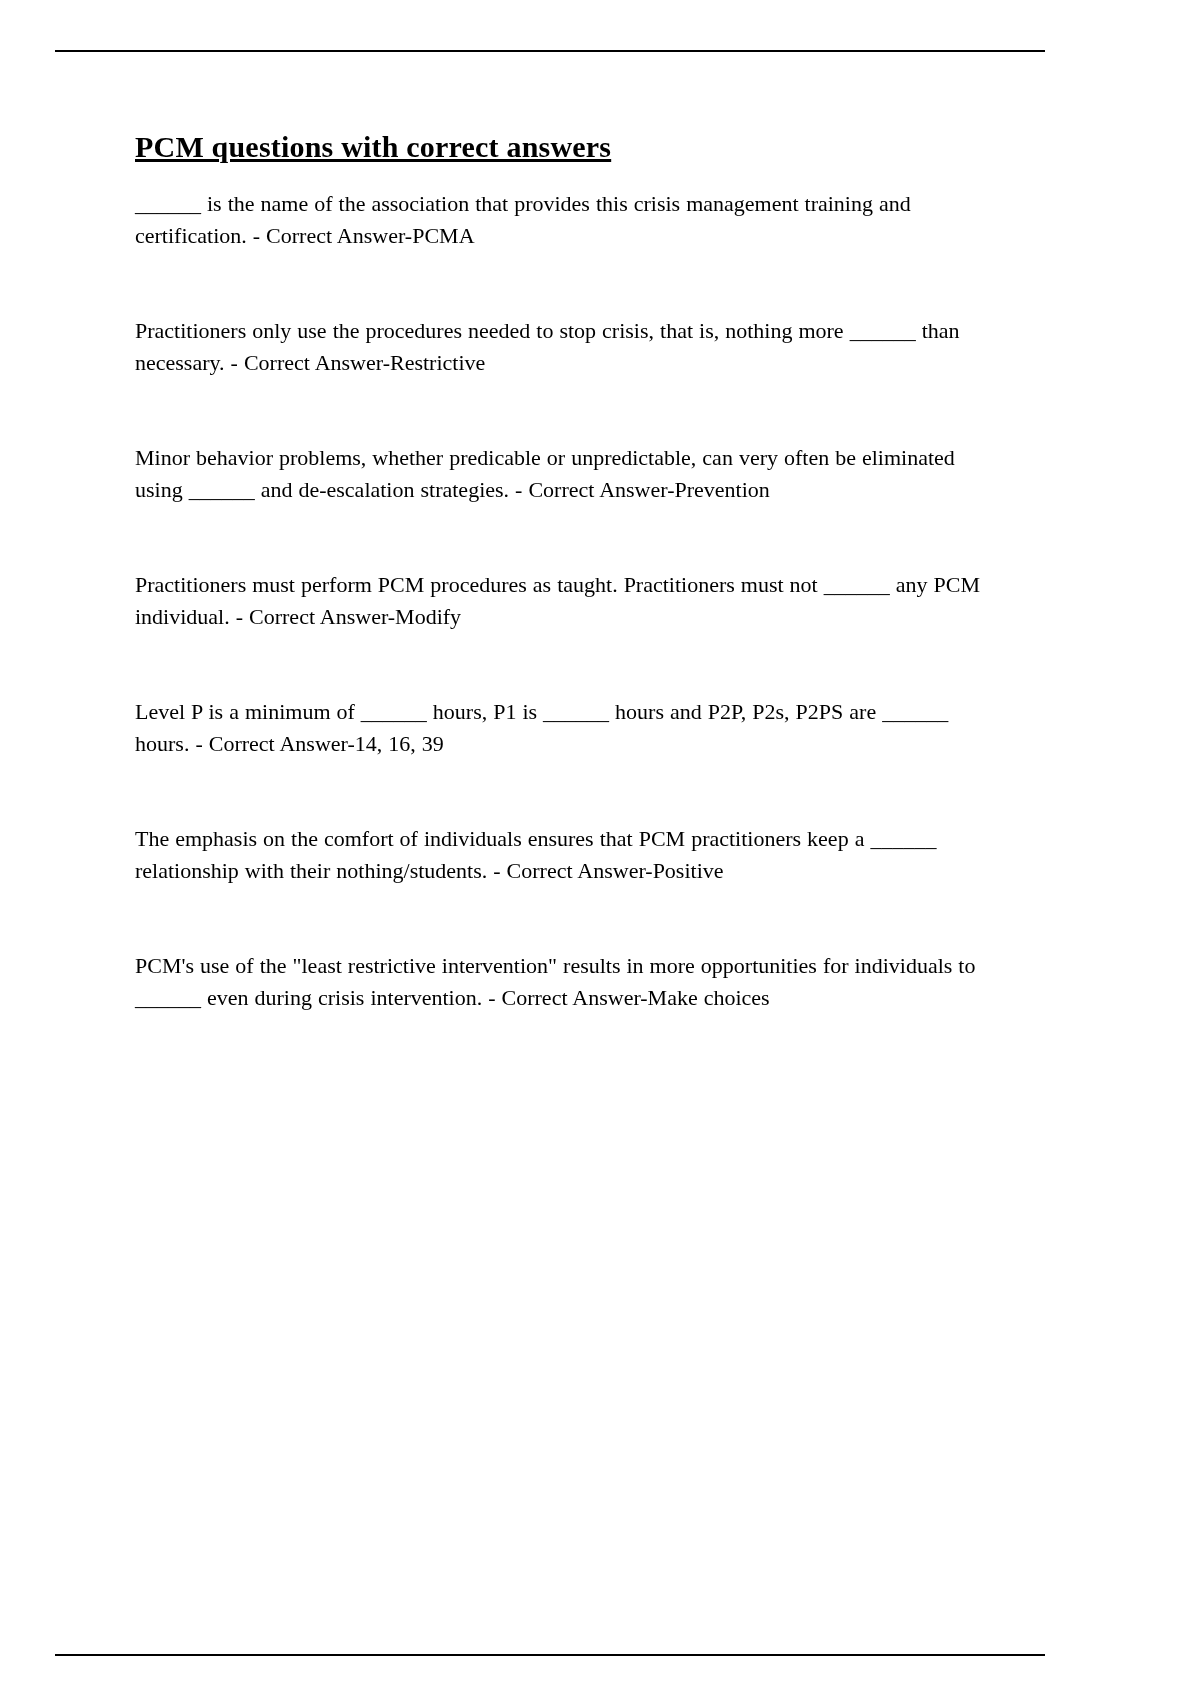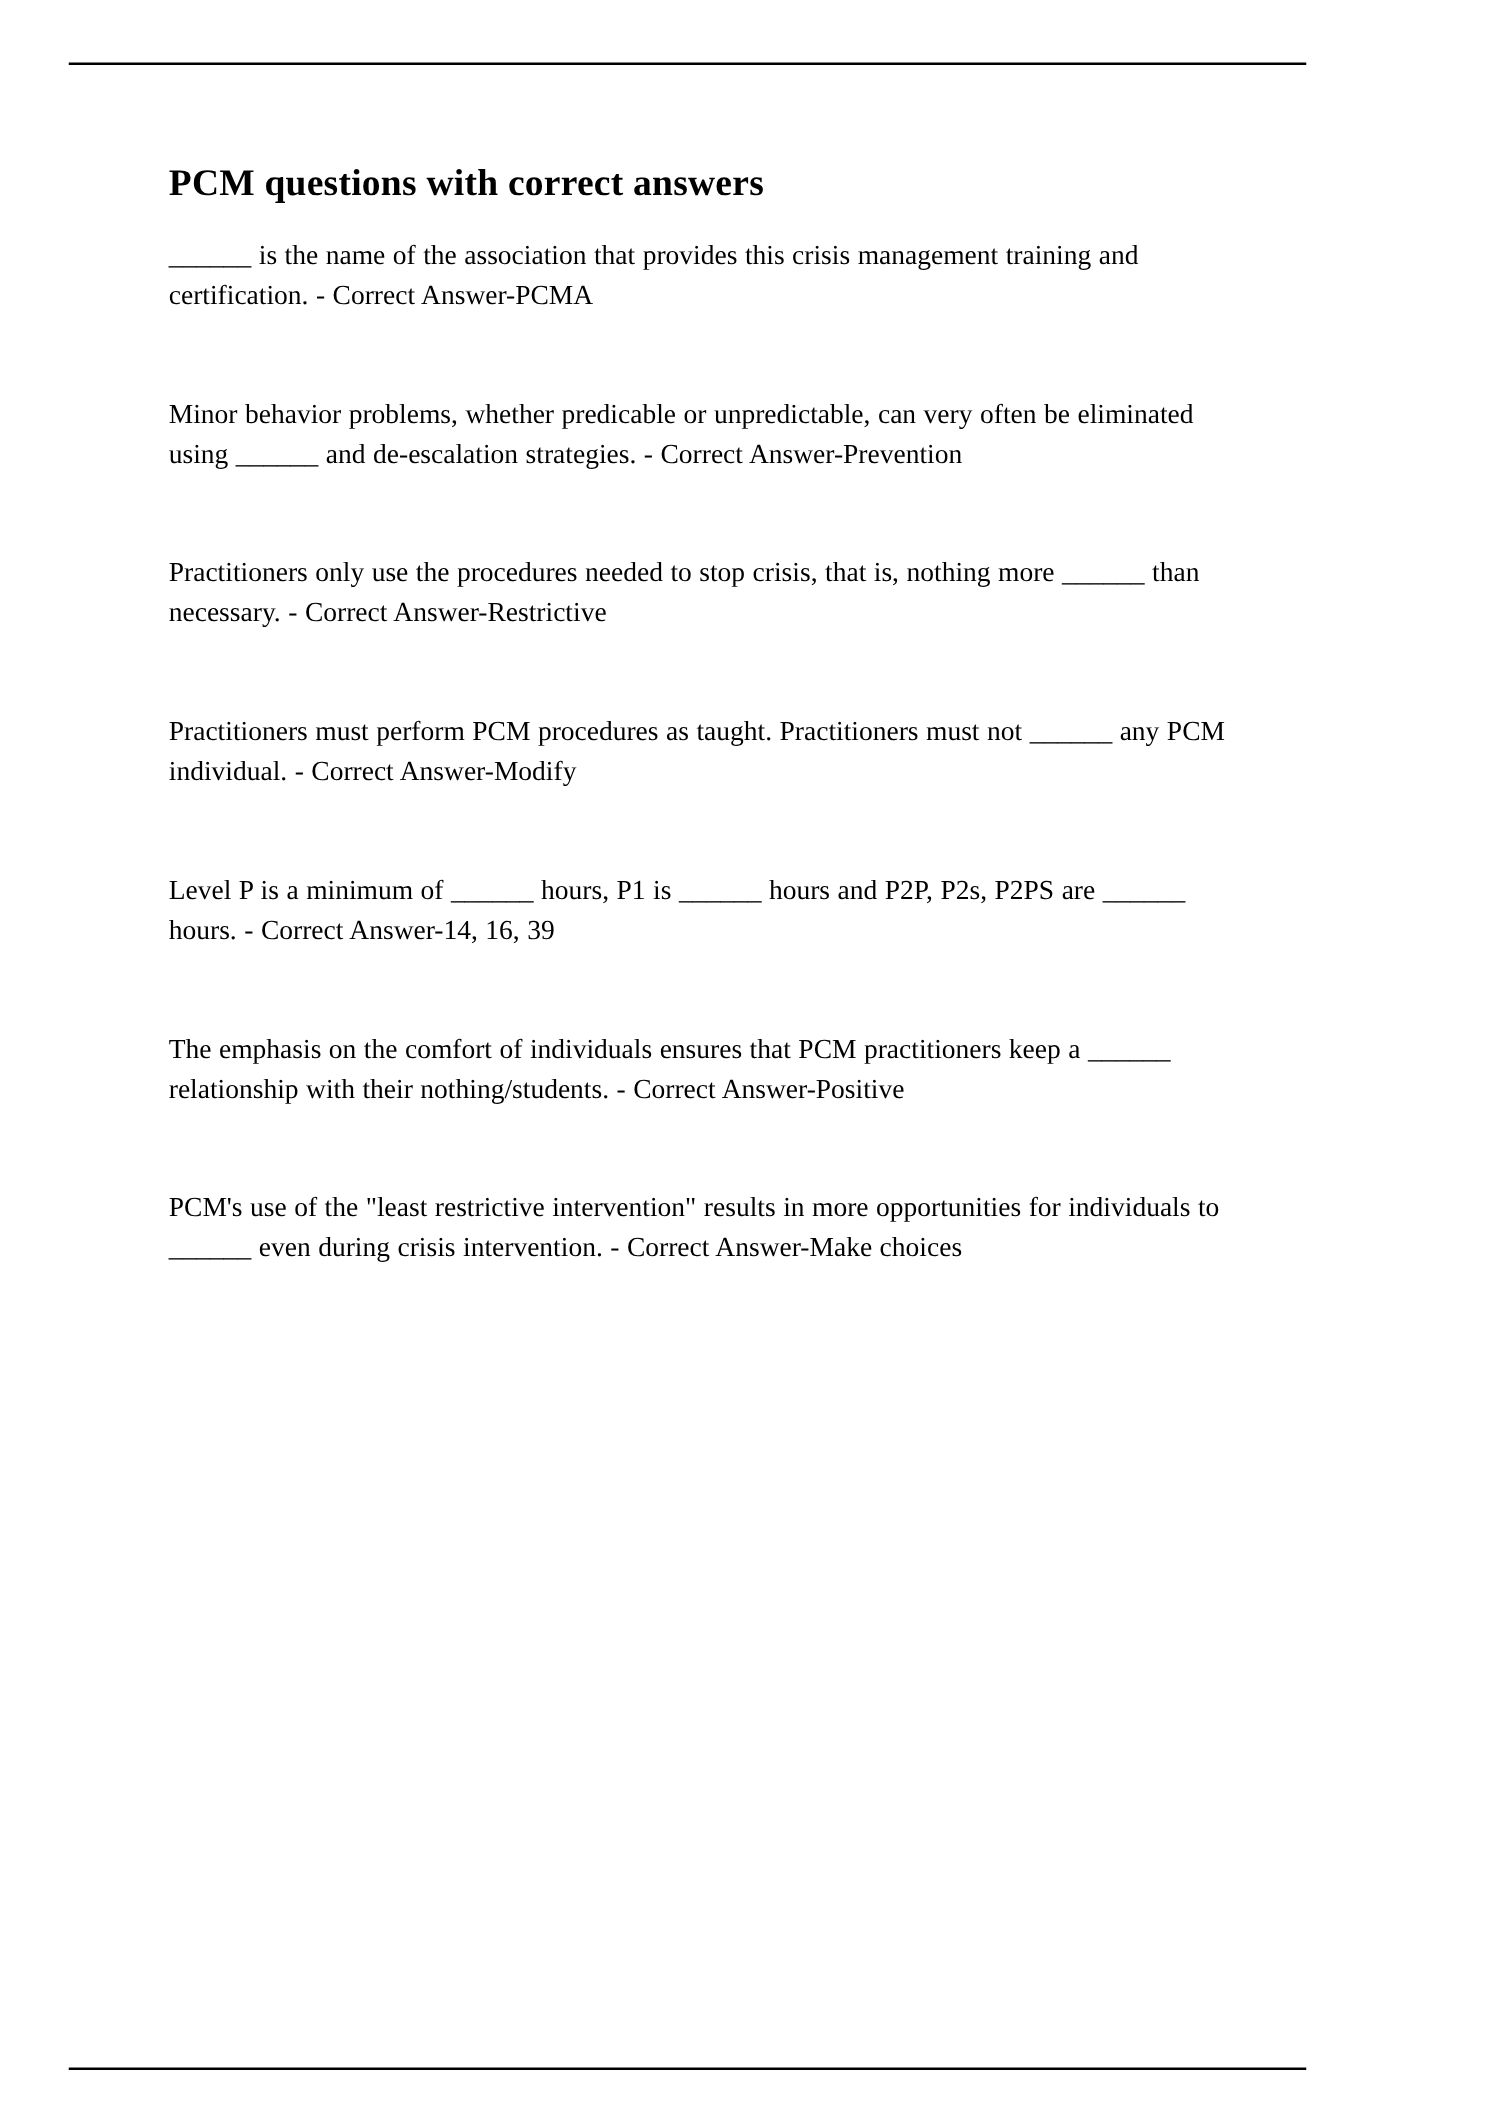--- a/index.html
+++ b/index.html
@@ -26,20 +26,21 @@
   .rule-bottom { top: 1654px; }
   .content {
     position: absolute;
     left: 135px;
     top: 130px;
     width: 870px;
   }
   .doc-title {
     font-size: 30px;
     font-weight: bold;
+    text-decoration: underline;
     margin: 0 0 24px 0;
     letter-spacing: 0.2px;
   }
   .para {
     font-size: 22px;
     line-height: 32px;
     margin: 16px 0 63px 0;
     word-spacing: 0.5px;
   }
 </style>
@@ -47,22 +48,22 @@
 <body>
 
 <div class="page">
 
   <div class="rule rule-top"></div>
 
   <div class="content">
     <h1 class="doc-title">PCM questions with correct answers</h1>
 
     <p class="para">______ is the name of the association that provides this crisis management training and certification. - Correct Answer-PCMA</p>
+    <p class="para">Practitioners only use the procedures needed to stop crisis, that is, nothing more ______ than necessary. - Correct Answer-Restrictive</p>
     <p class="para">Minor behavior problems, whether predicable or unpredictable, can very often be eliminated using ______ and de-escalation strategies. - Correct Answer-Prevention</p>
-    <p class="para">Practitioners only use the procedures needed to stop crisis, that is, nothing more ______ than necessary. - Correct Answer-Restrictive</p>
     <p class="para">Practitioners must perform PCM procedures as taught. Practitioners must not ______ any PCM individual. - Correct Answer-Modify</p>
     <p class="para">Level P is a minimum of ______ hours, P1 is ______ hours and P2P, P2s, P2PS are ______ hours. - Correct Answer-14, 16, 39</p>
     <p class="para">The emphasis on the comfort of individuals ensures that PCM practitioners keep a ______ relationship with their nothing/students. - Correct Answer-Positive</p>
     <p class="para">PCM's use of the "least restrictive intervention" results in more opportunities for individuals to ______ even during crisis intervention. - Correct Answer-Make choices</p>
   </div>
 
   <div class="rule rule-bottom"></div>
 
 </div>
 

